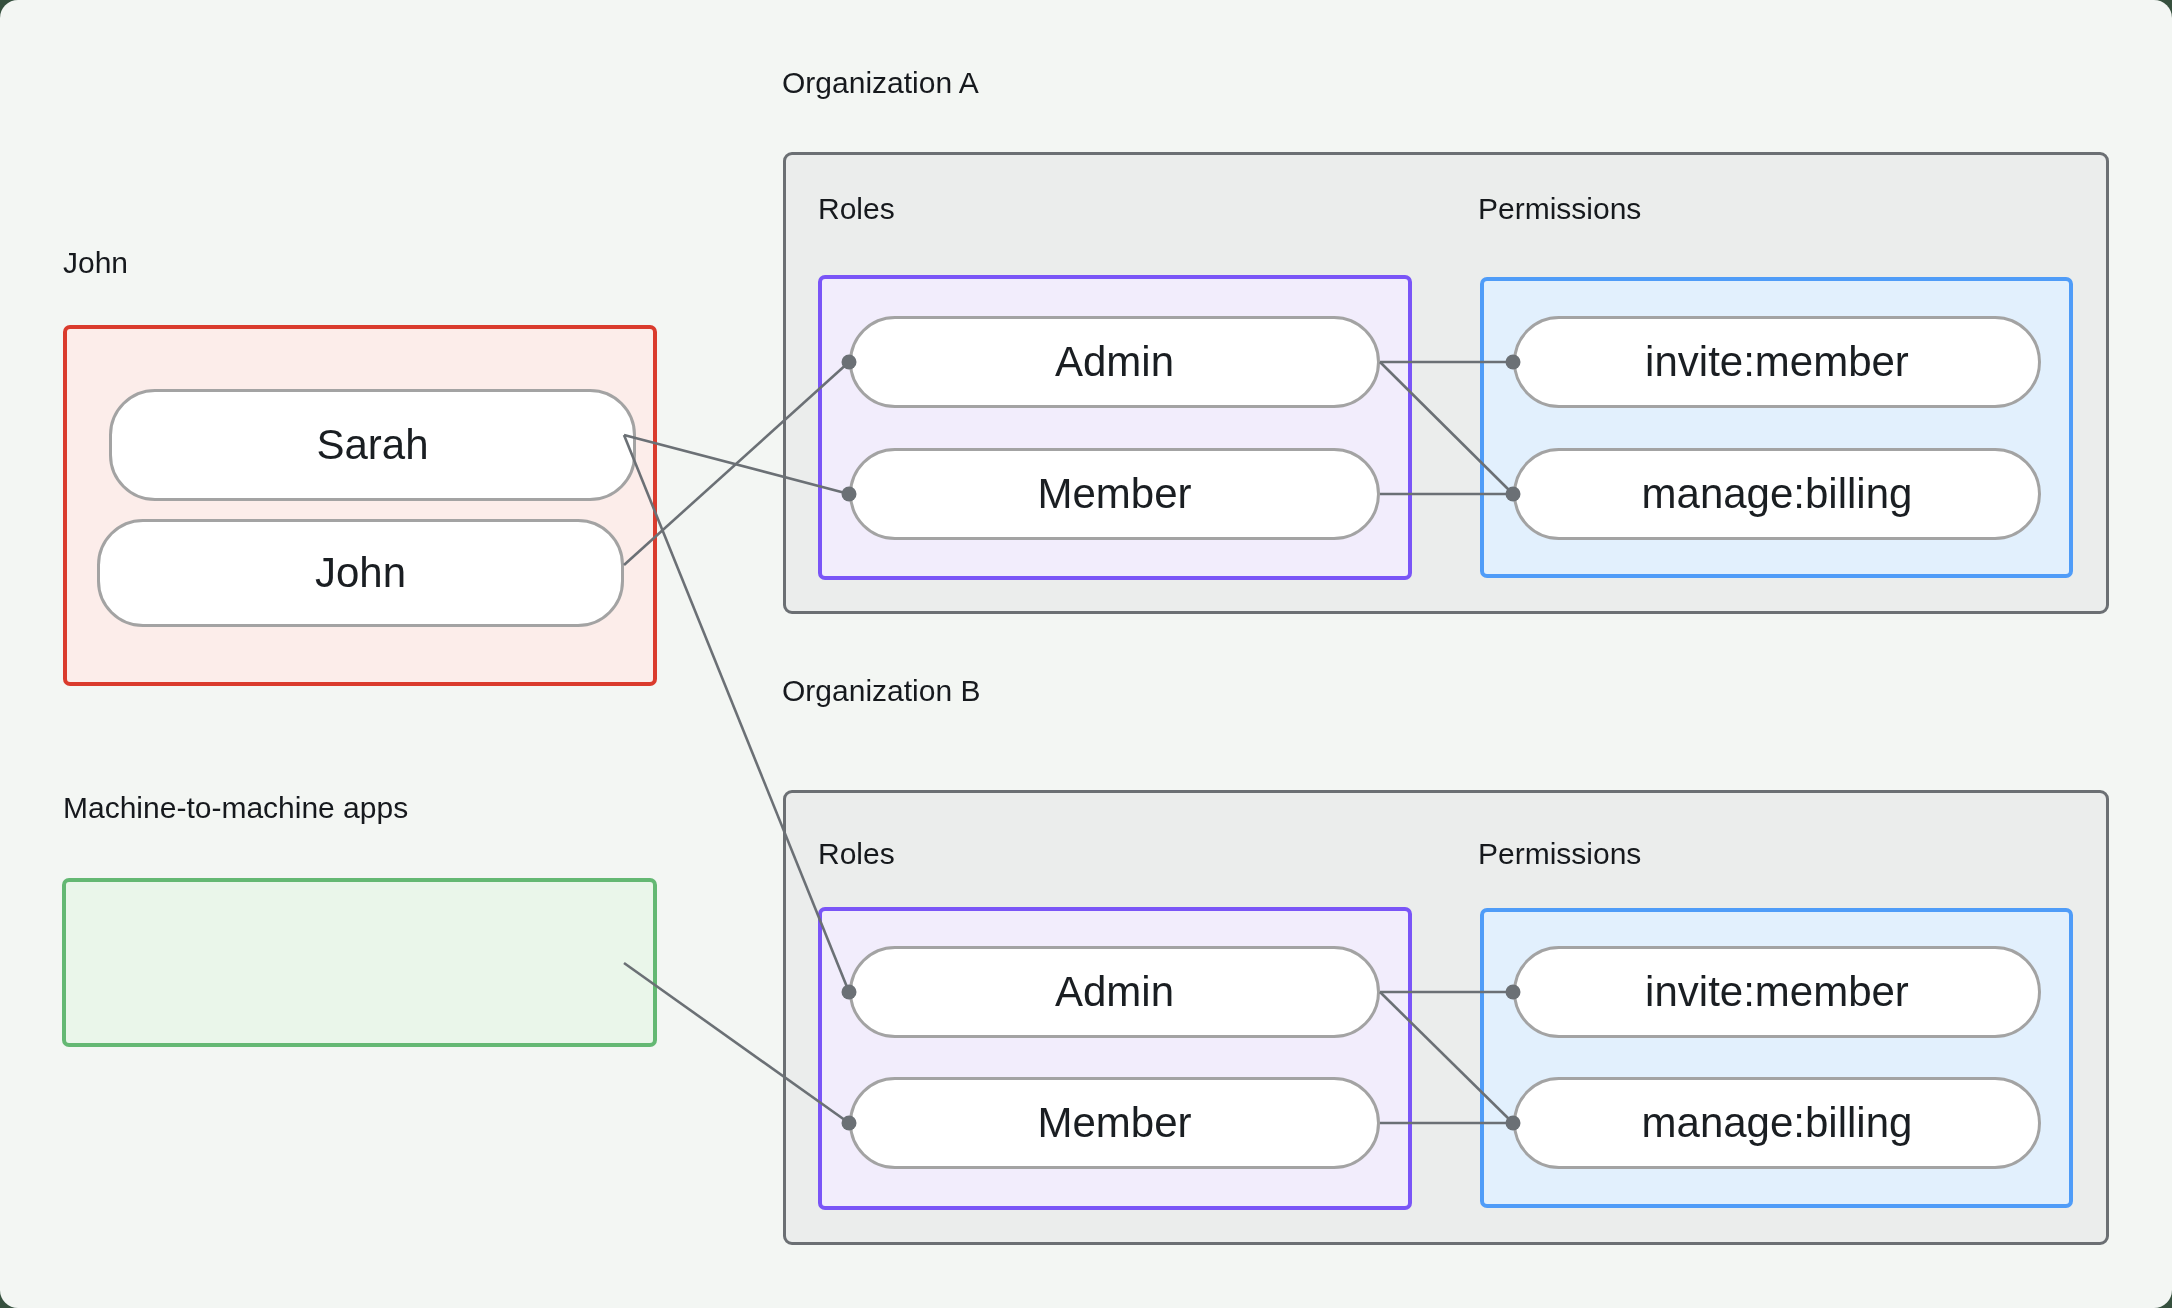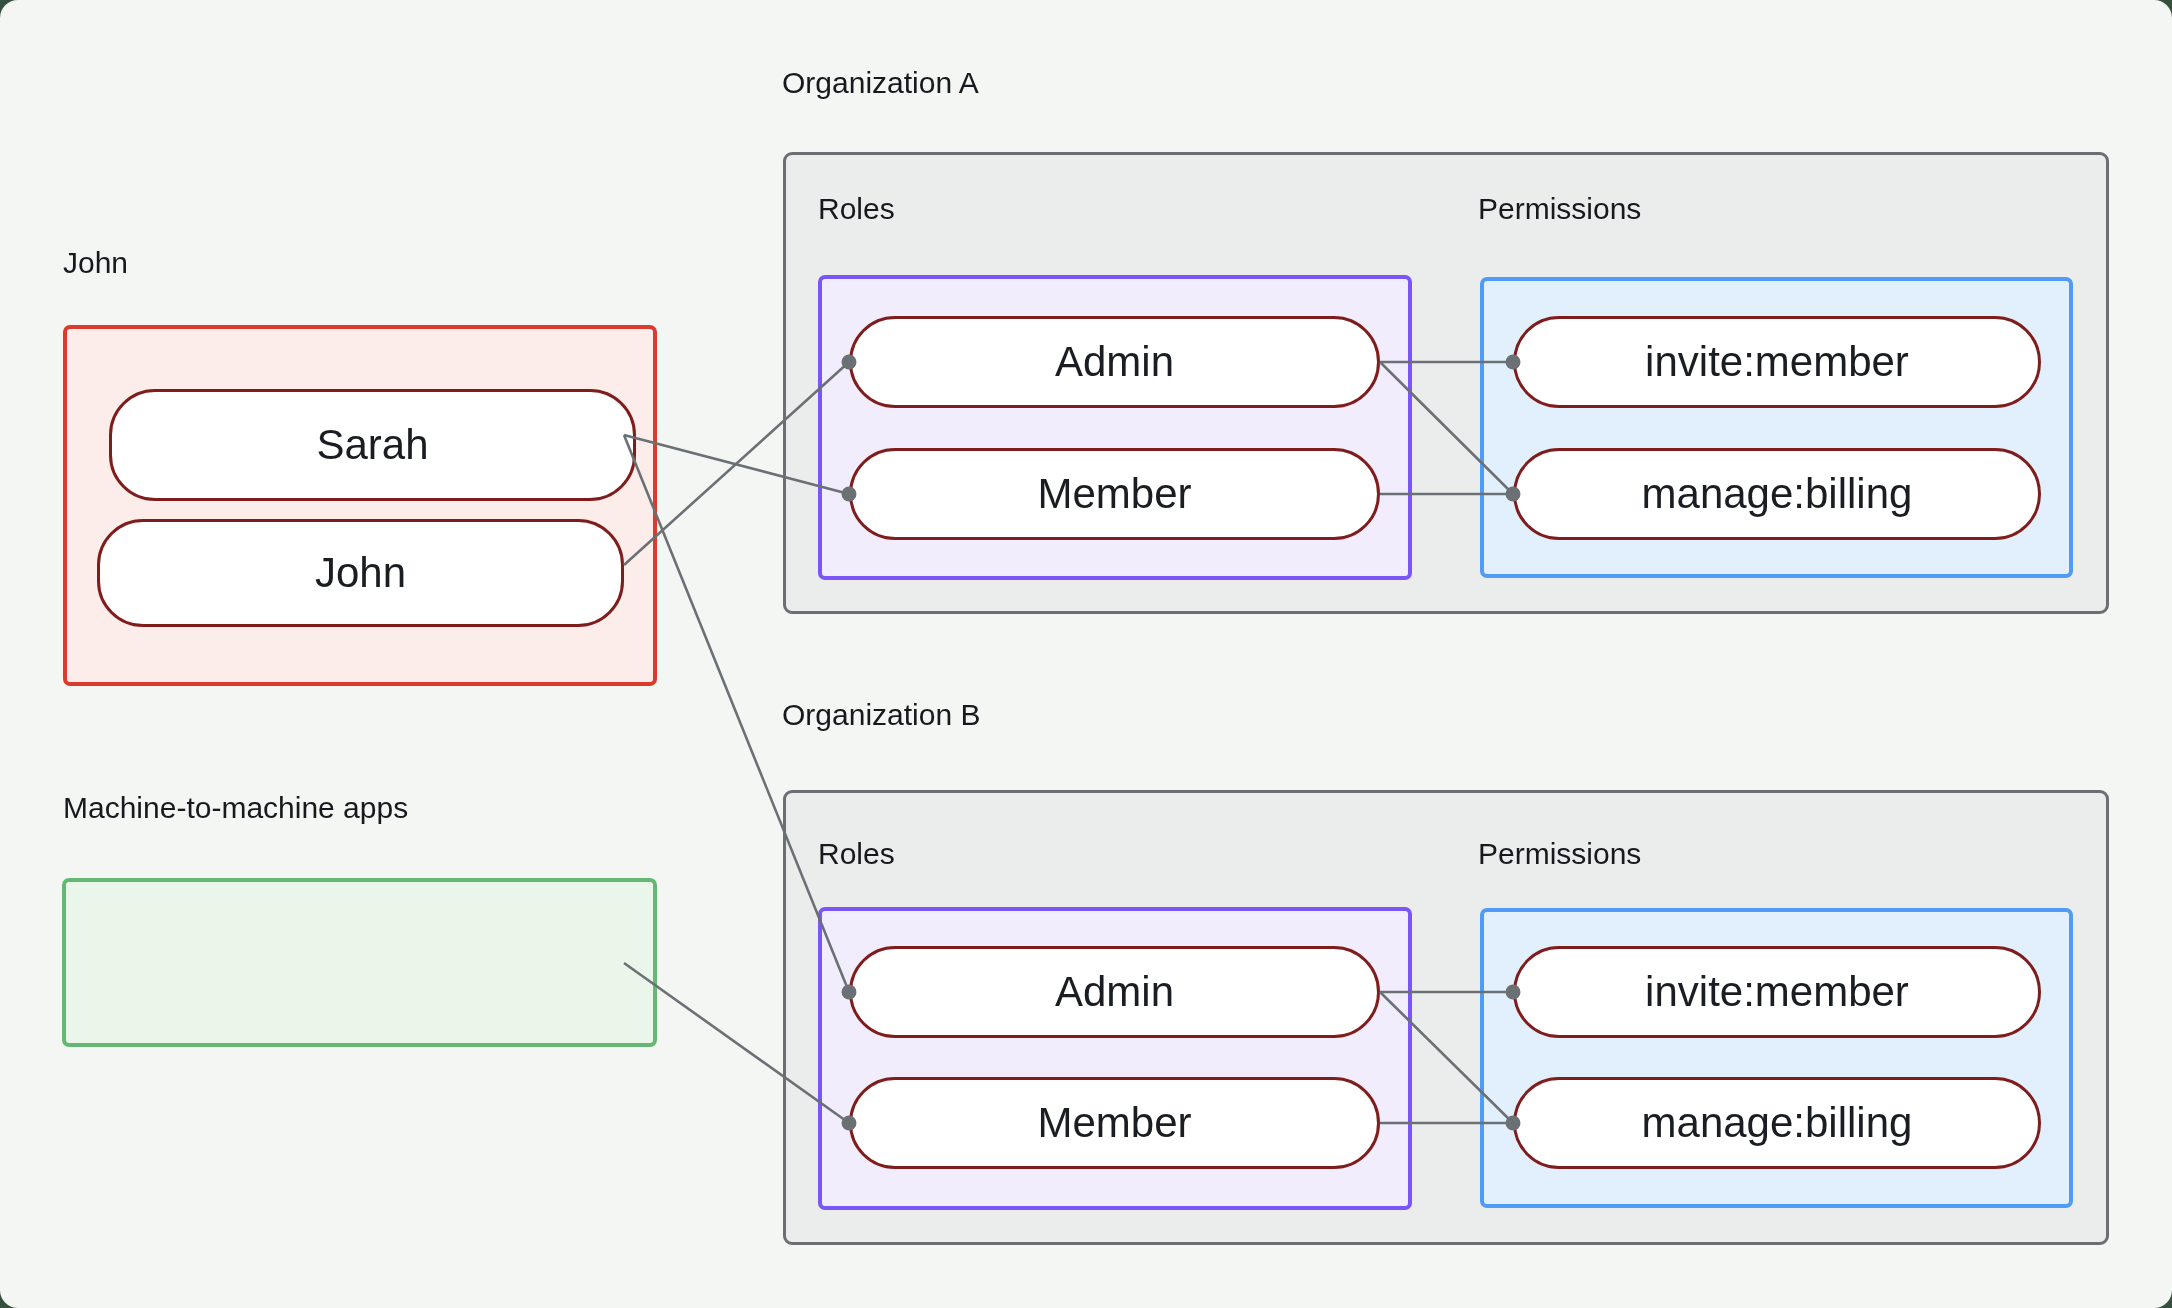--- a/index.html
+++ b/index.html
@@ -32,21 +32,21 @@
     position: absolute;
     box-sizing: border-box;
     background: #ebedec;
     border: 3px solid #6b6f73;
     border-radius: 9px;
   }
   .pill {
     position: absolute;
     box-sizing: border-box;
     background: #ffffff;
-    border: 3px solid #7f1d1d;
+    border: 3px solid #a3a3a3;
     border-radius: 46px;
     display: flex;
     align-items: center;
     justify-content: center;
     font-size: 42px;
     color: #1a1e22;
     white-space: nowrap;
   }
   .box-red    { background: #fcedea; border: 4px solid #da3b2d; }
   .box-green  { background: #eaf6ea; border: 4px solid #64b873; }
@@ -96,21 +96,21 @@
   <div class="pill" style="left:849px; top:448px; width:531px; height:92px;">
     <span>Member</span>
   </div>
   <div class="pill" style="left:1513px; top:316px; width:528px; height:92px;">
     <span>invite:member</span>
   </div>
   <div class="pill" style="left:1513px; top:448px; width:528px; height:92px;">
     <span>manage:billing</span>
   </div>
 
-  <div class="section-label" style="left:782px; top:697px;">Organization B</div>
+  <div class="section-label" style="left:782px; top:673px;">Organization B</div>
 
   <div class="org-box" style="left:783px; top:790px; width:1326px; height:455px;"></div>
 
   <div class="section-label" style="left:818px; top:836px;">Roles</div>
   <div class="section-label" style="left:1478px; top:836px;">Permissions</div>
 
   <div class="group-box box-purple" style="left:818px; top:907px; width:594px; height:303px;"></div>
   <div class="group-box box-blue" style="left:1480px; top:908px; width:593px; height:300px;"></div>
 
   <div class="pill" style="left:849px; top:946px; width:531px; height:92px;">

